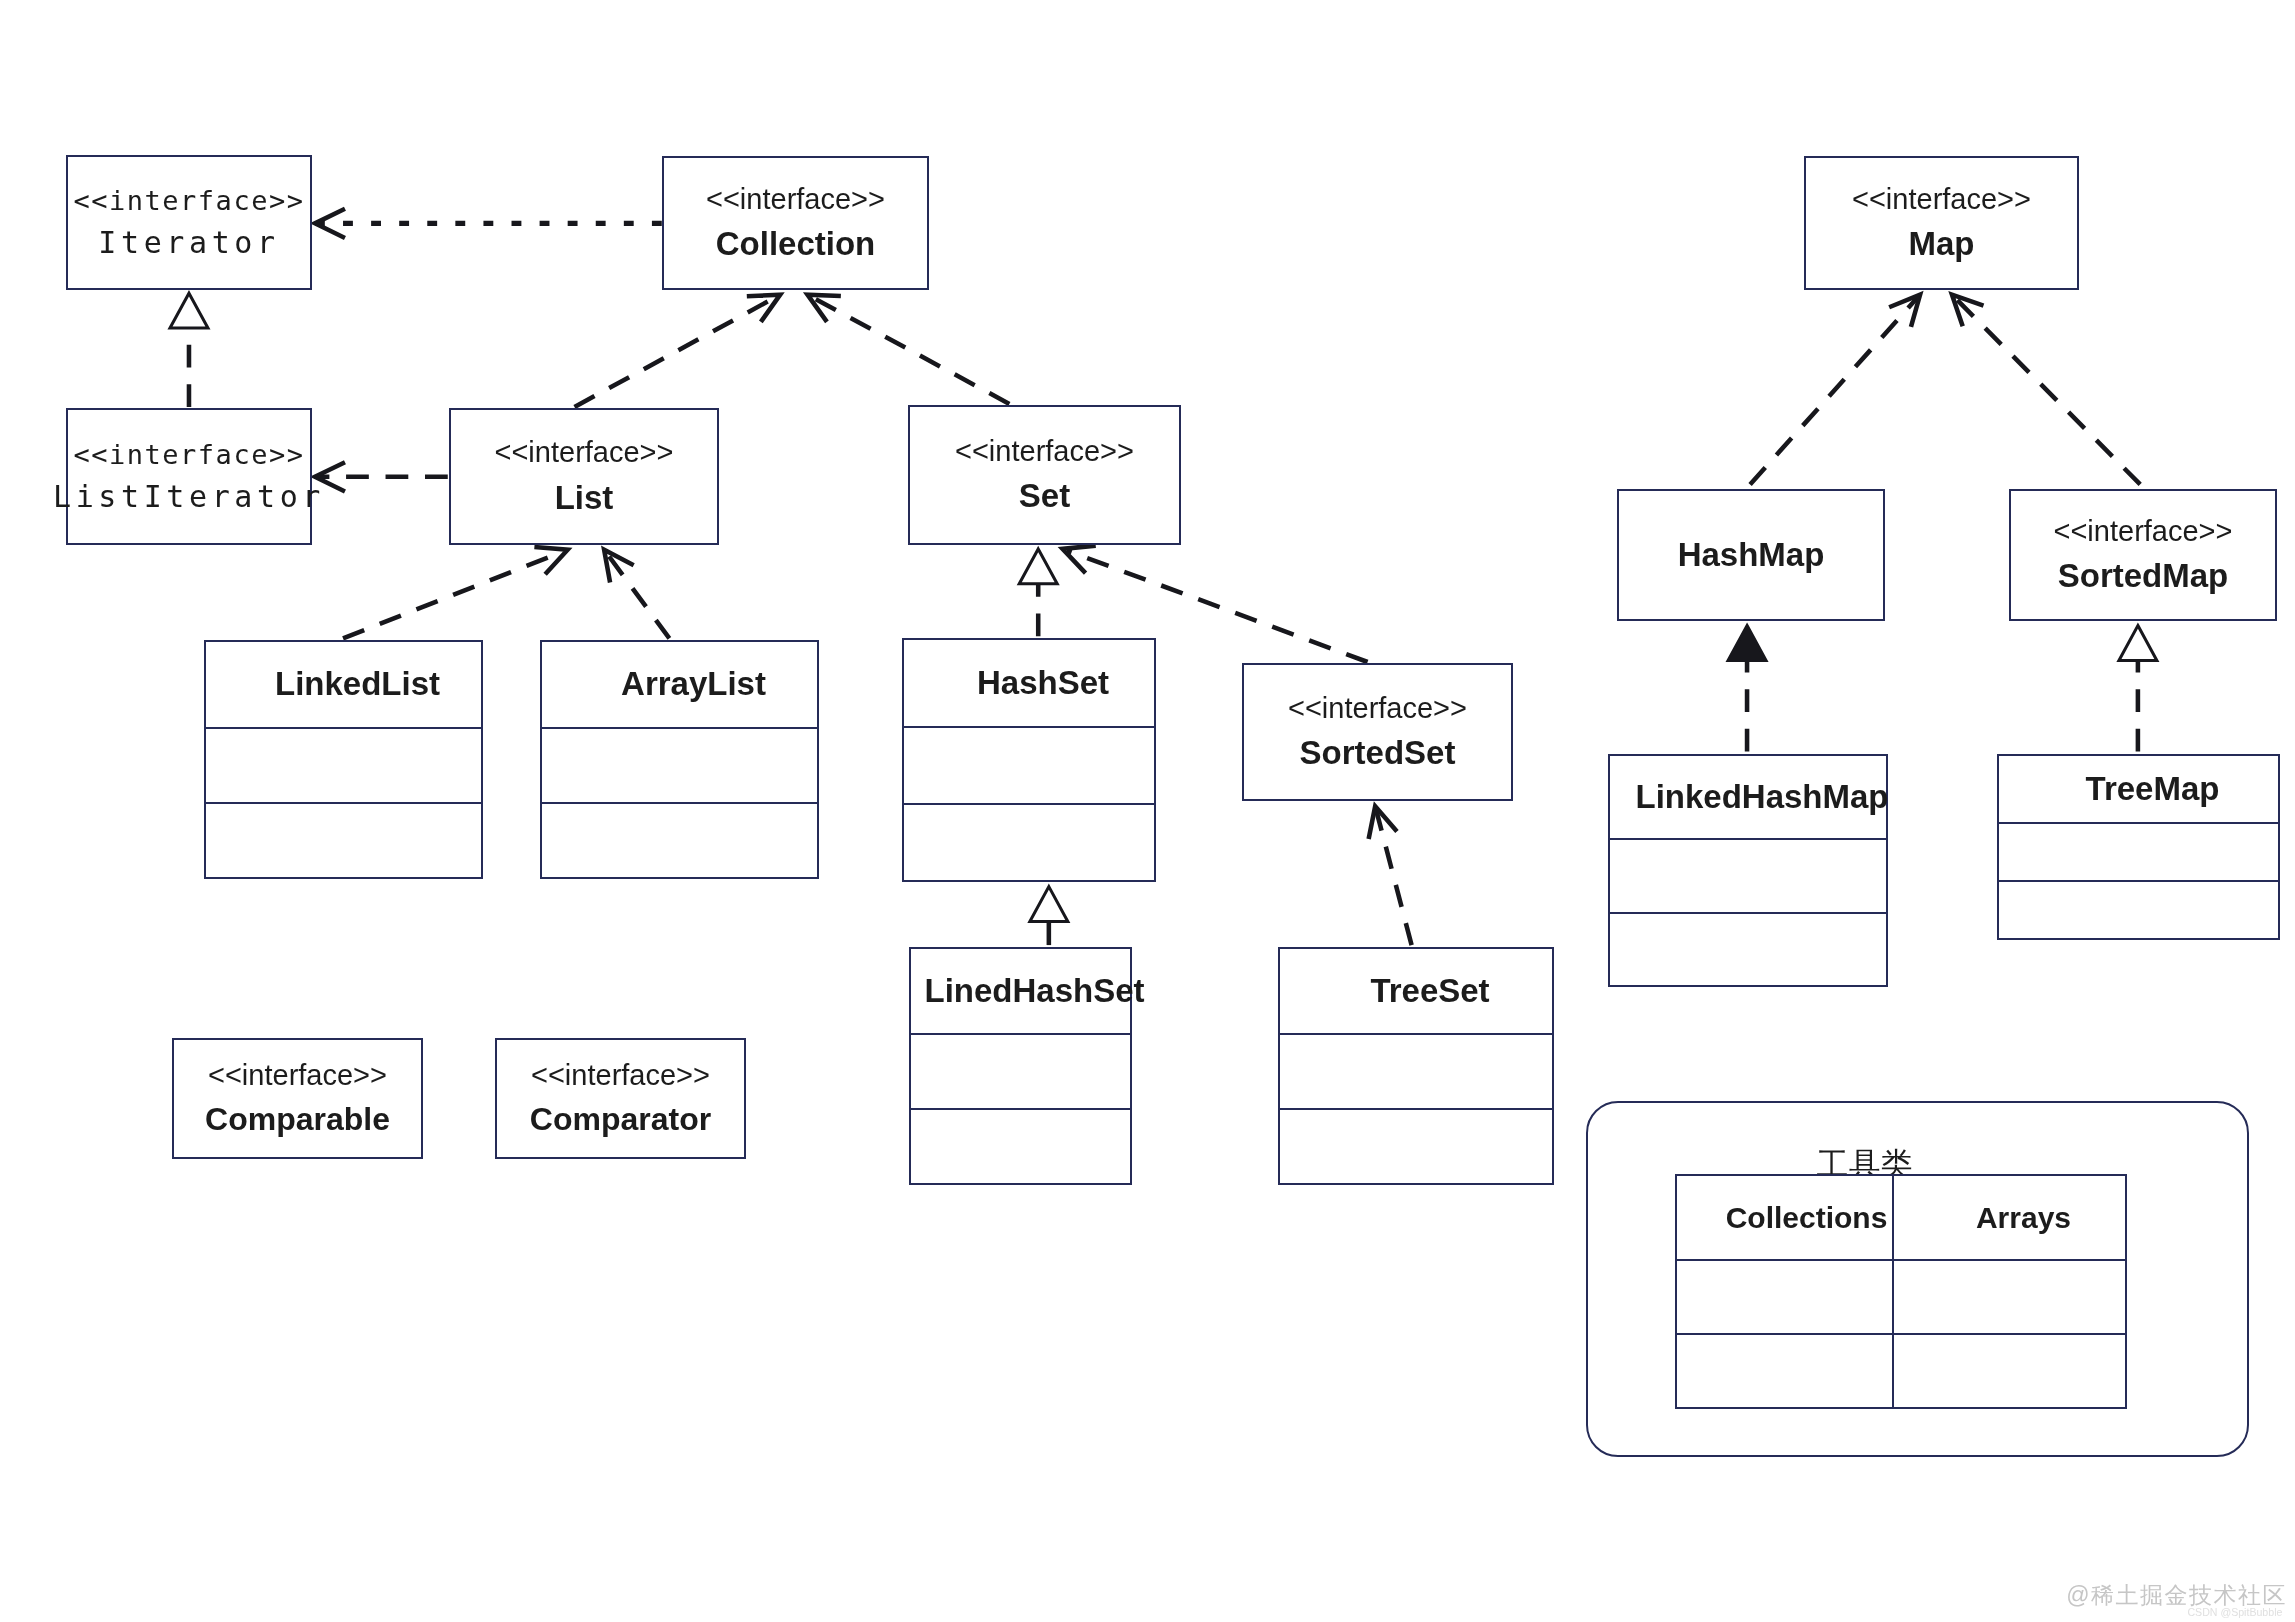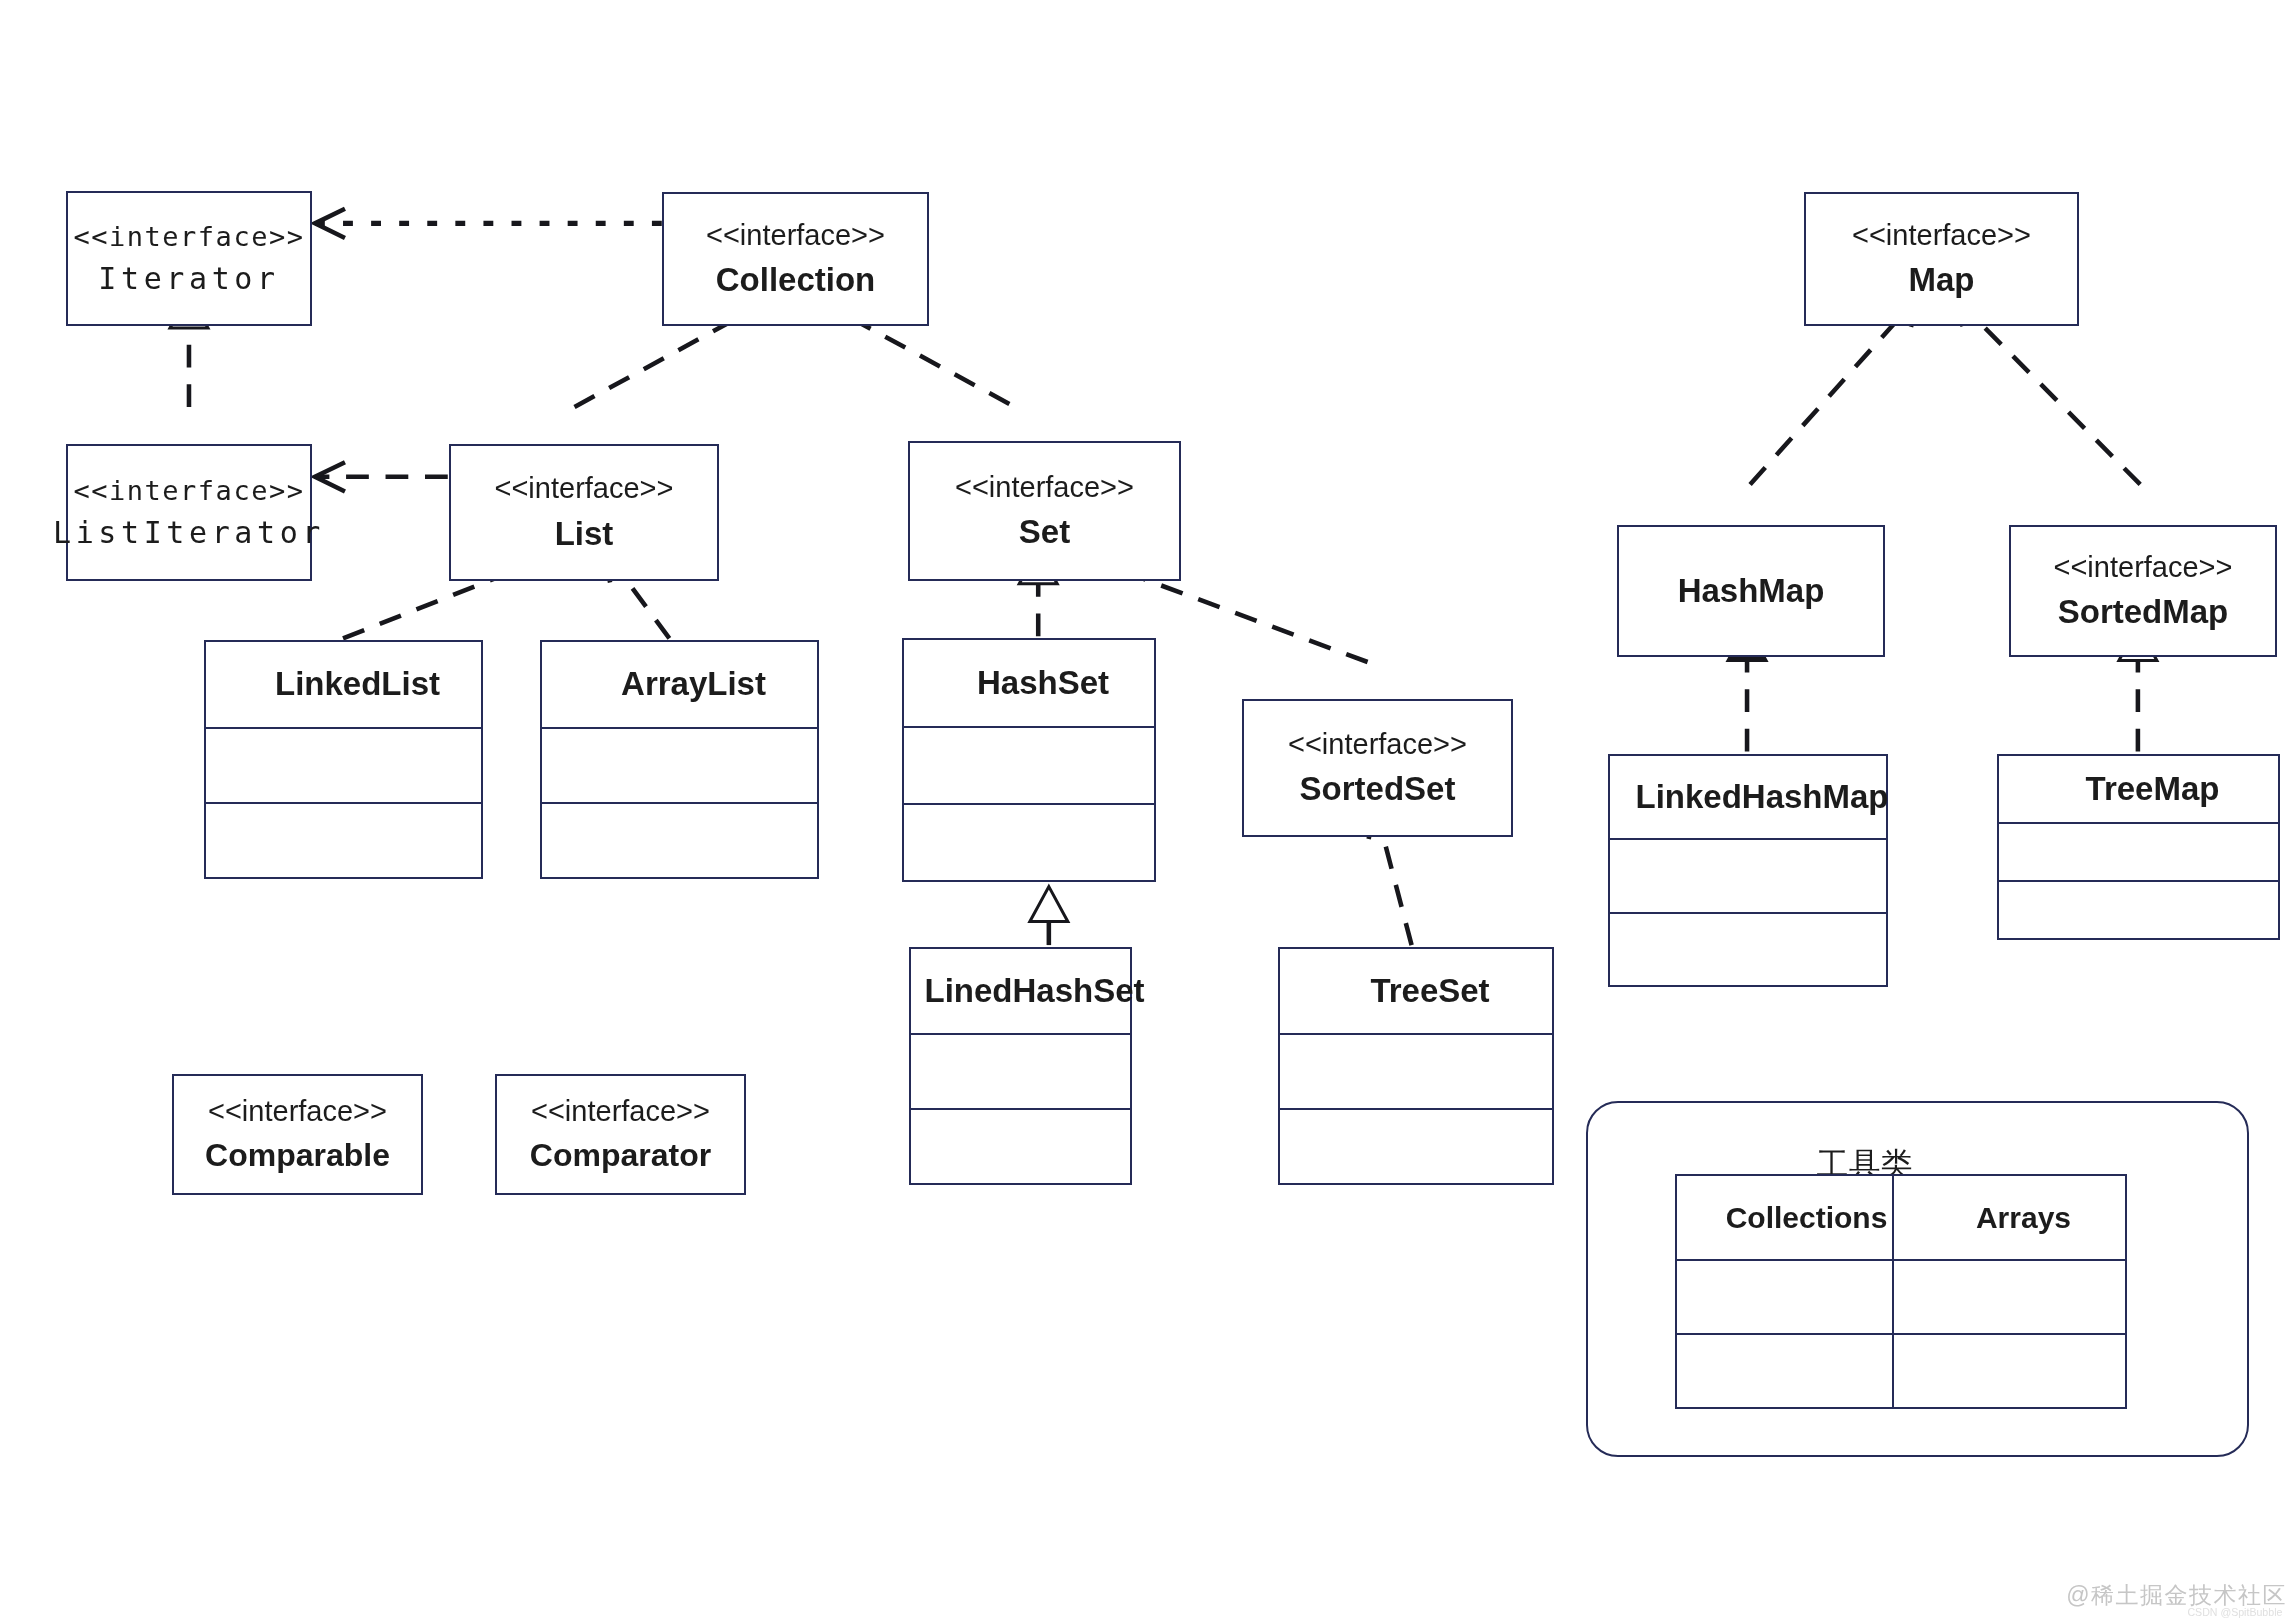--- a/index.html
+++ b/index.html
@@ -3,21 +3,21 @@
 <meta charset="utf-8">
 <style>
   html,body{margin:0;padding:0;background:#ffffff;}
   body{width:2295px;height:1623px;position:relative;overflow:hidden;
        font-family:"Liberation Sans",sans-serif;color:#1c1c1c;}
   #canvas{position:absolute;left:0;top:0;width:2295px;height:1623px;}
   #edges{position:absolute;left:0;top:0;pointer-events:none;}
 
   .node{position:absolute;background:#ffffff;border:2.3px solid #252b57;
         box-sizing:border-box;display:flex;flex-direction:column;}
-  .iface{justify-content:center;align-items:center;gap:10.6px;text-align:center;margin-top:36px;}
+  .iface{justify-content:center;align-items:center;gap:10.6px;text-align:center;}
   .stereo{font-size:29px;line-height:1.1;font-weight:400;}
   .cname{font-size:33px;line-height:1.1;font-weight:700;}
   .mono .stereo{font-family:"DejaVu Sans Mono",monospace;font-size:27px;letter-spacing:1.5px;}
   .mono .cname{font-family:"DejaVu Sans Mono",monospace;font-size:30px;font-weight:500;letter-spacing:4.6px;}
 
   .cls .title{flex:0 0 36%;display:flex;align-items:center;justify-content:center;padding-left:28px;}
   .cls .comp{flex:1 1 32%;border-top:2.3px solid #252b57;}
 
   .group{position:absolute;border:2.3px solid #252b57;border-radius:32px;background:#ffffff;box-sizing:border-box;}
   .group-title{position:absolute;text-align:center;font-size:32px;color:#1c1c1c;}

